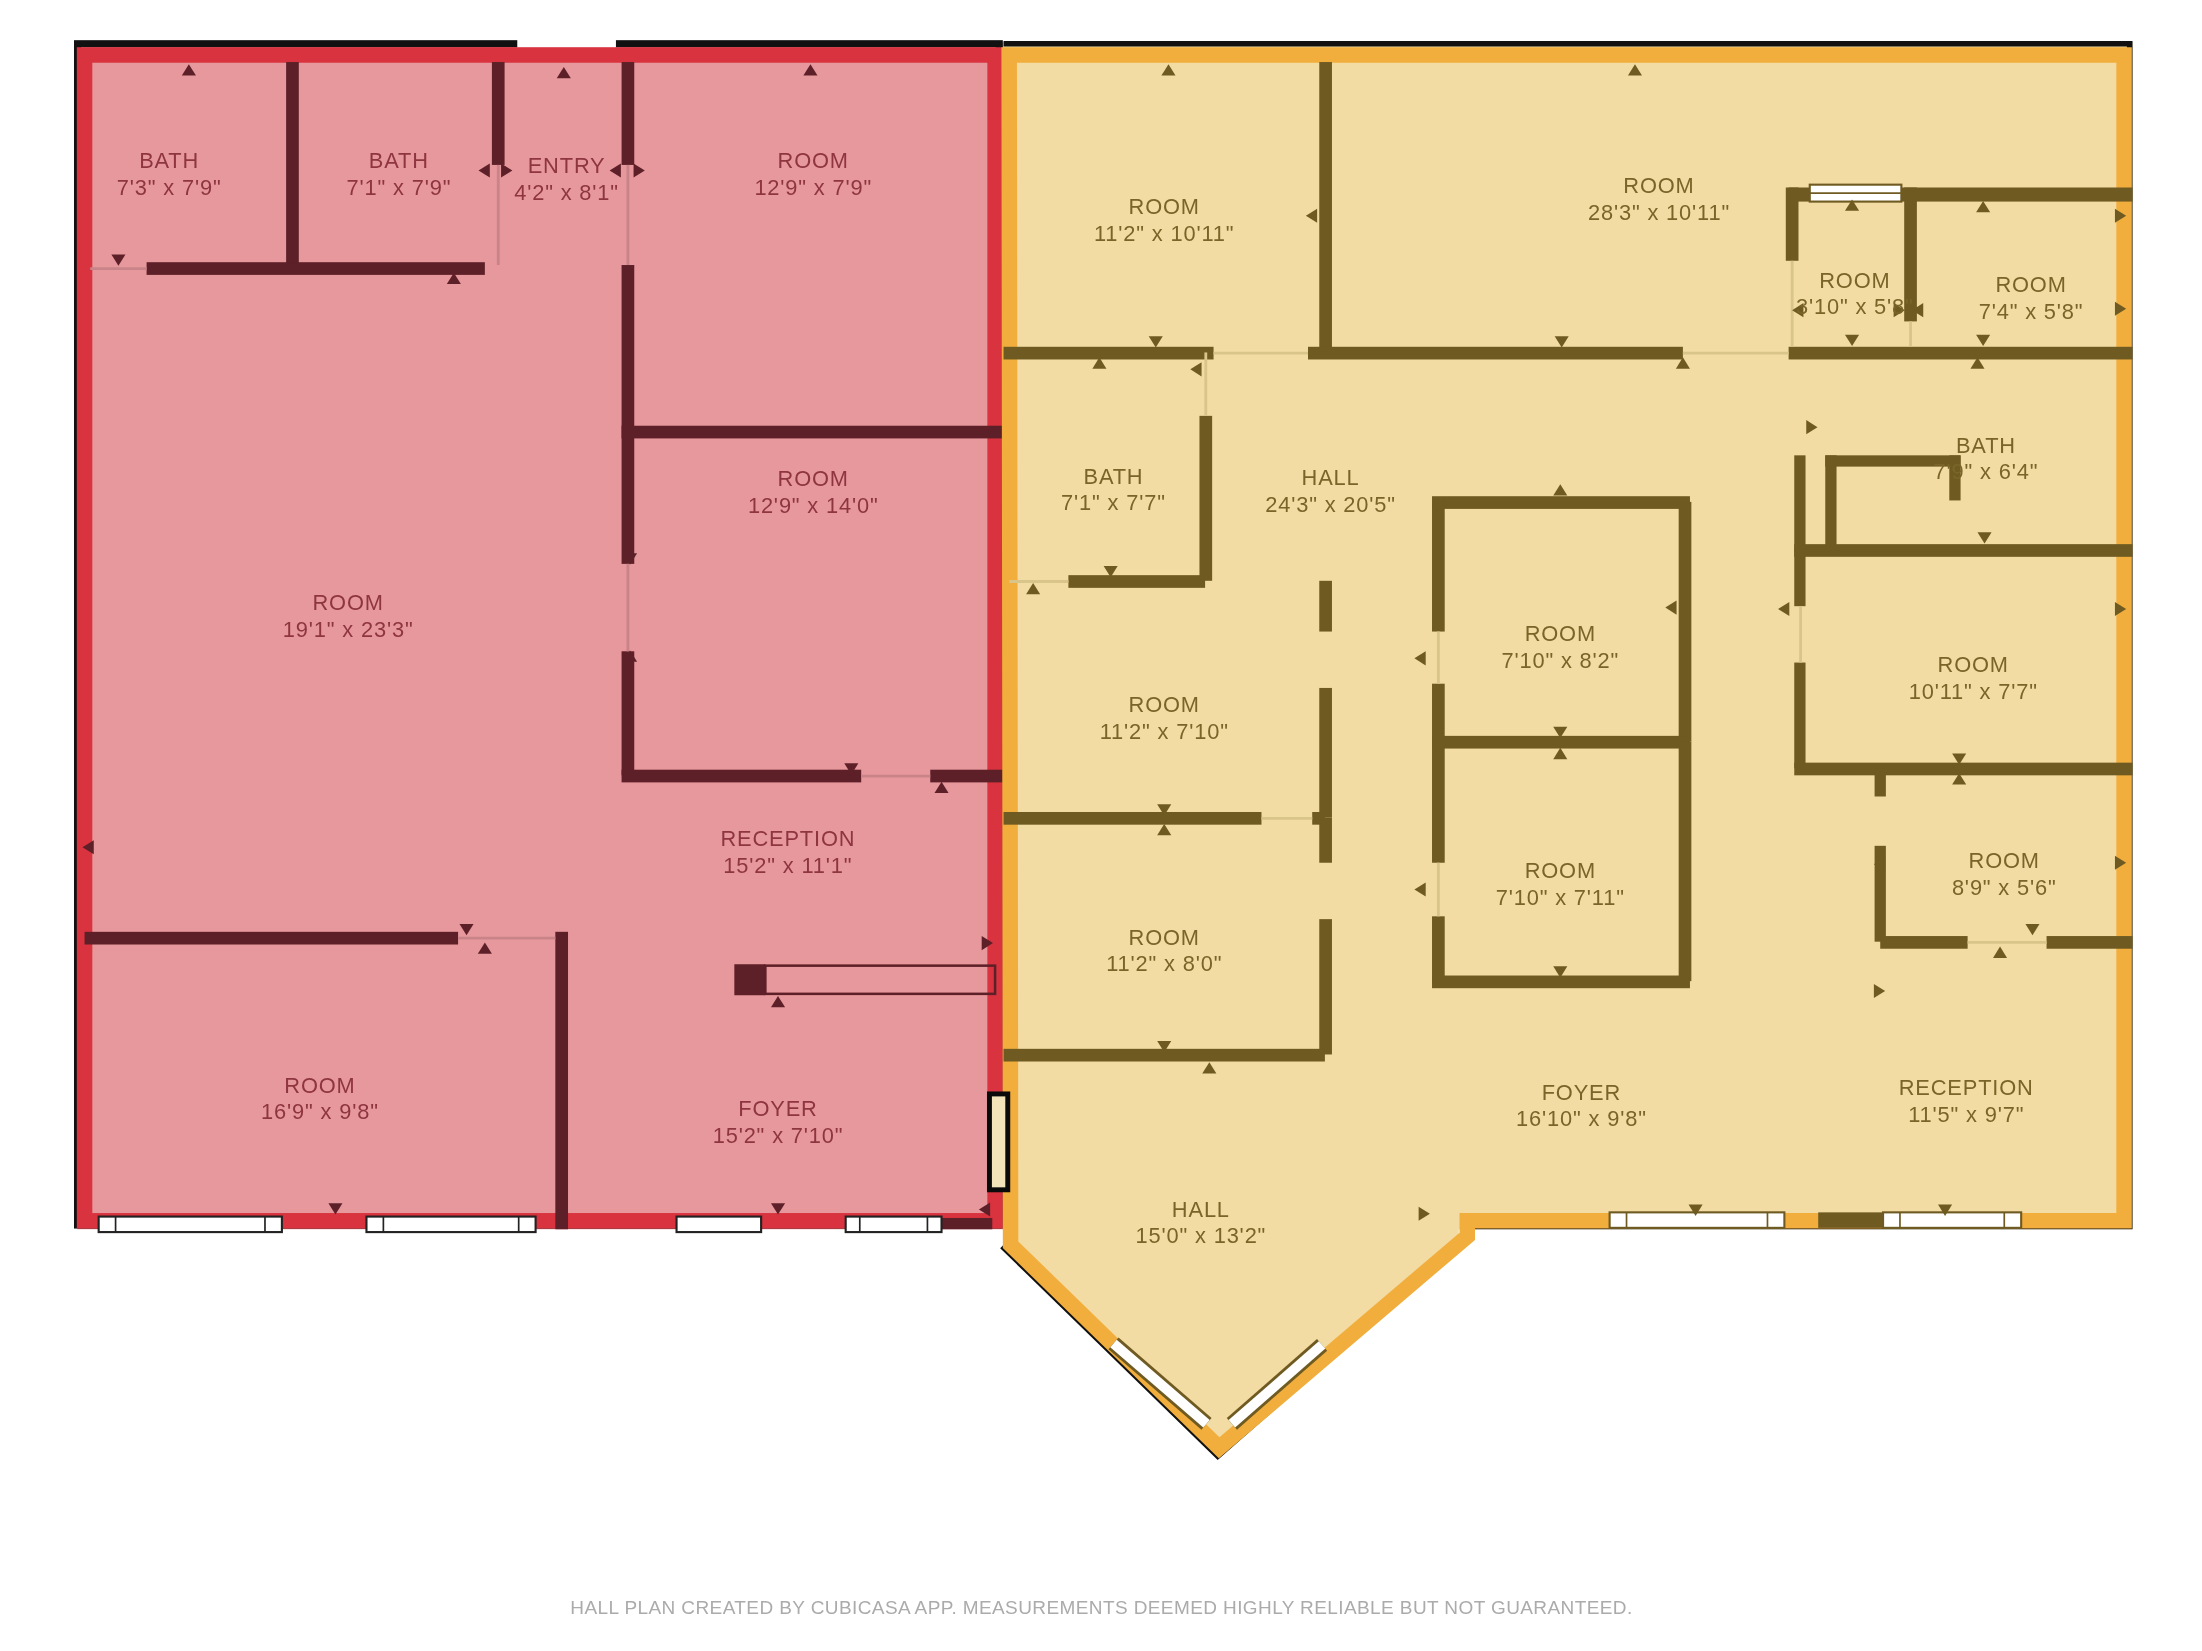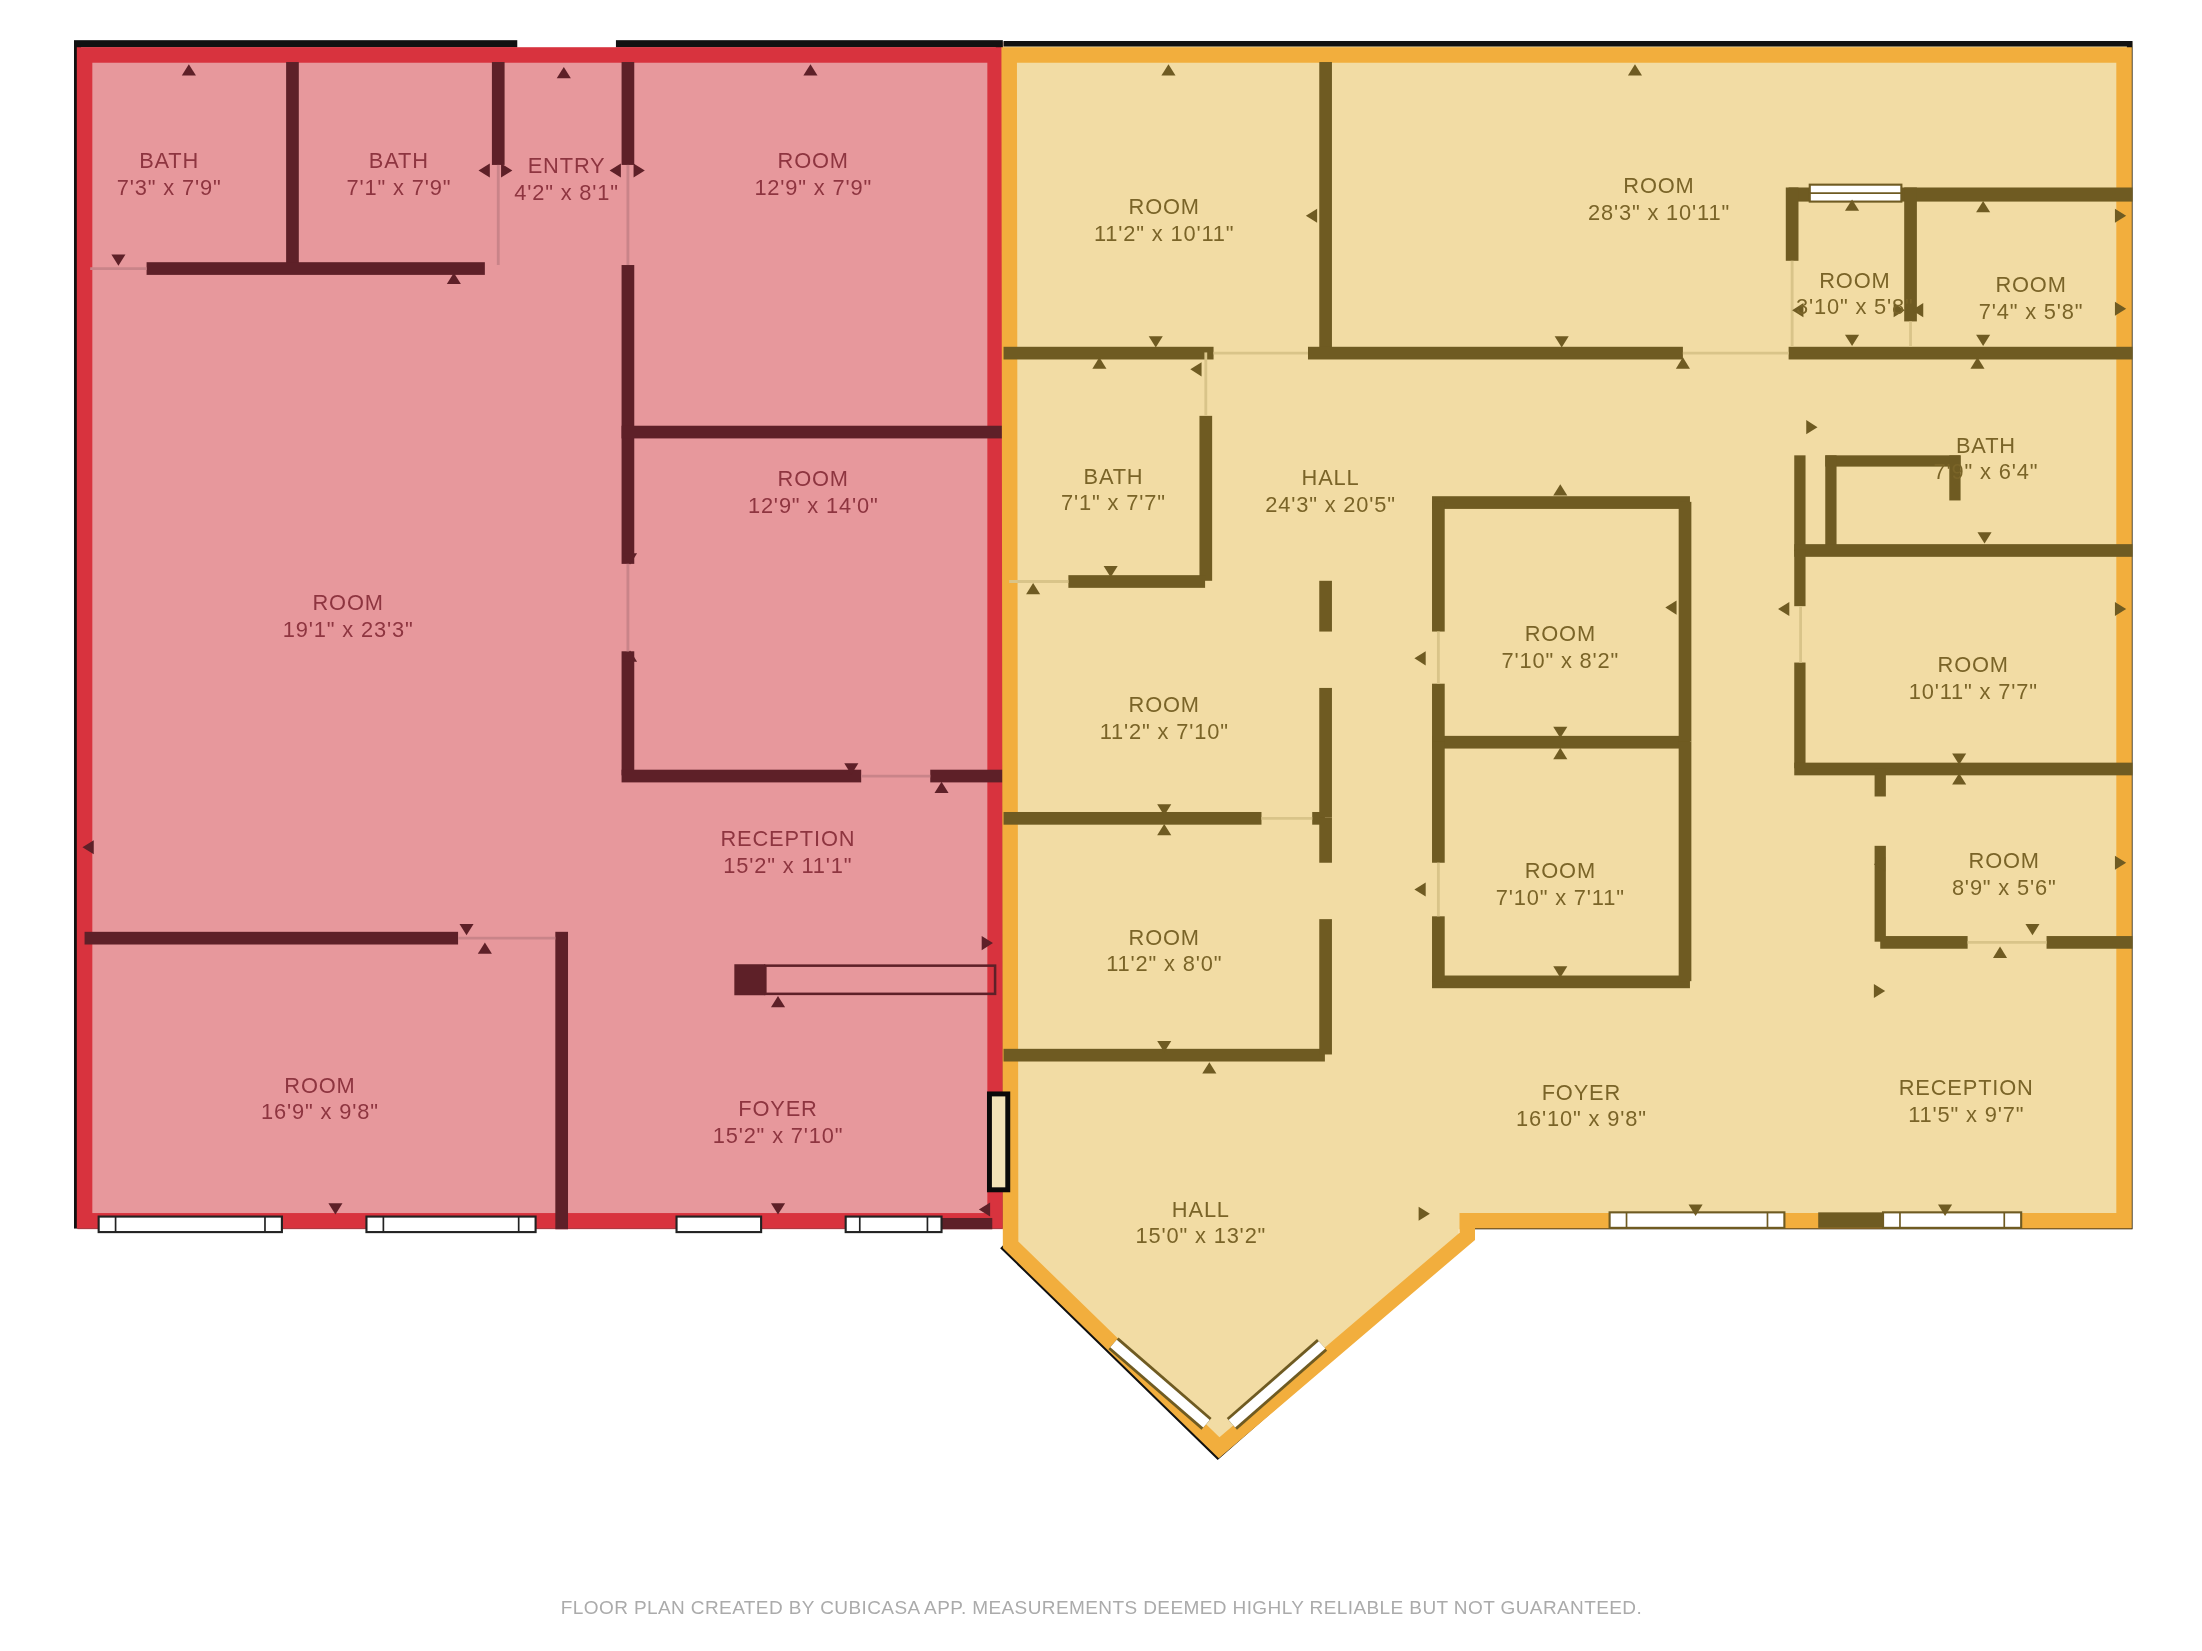--- a/index.html
+++ b/index.html
@@ -263,14 +263,14 @@
         <text x="1107" y="623" class="room-label" fill="#7A6428"><tspan x="1107">ROOM</tspan><tspan x="1107" dy="19">7'10" x 7'11"</tspan></text>
         <text x="1422" y="616" class="room-label" fill="#7A6428"><tspan x="1422">ROOM</tspan><tspan x="1422" dy="19">8'9" x 5'6"</tspan></text>
         <text x="826" y="670" class="room-label" fill="#7A6428"><tspan x="826">ROOM</tspan><tspan x="826" dy="19">11'2" x 8'0"</tspan></text>
         <text x="1122" y="780" class="room-label" fill="#7A6428"><tspan x="1122">FOYER</tspan><tspan x="1122" dy="19">16'10" x 9'8"</tspan></text>
         <text x="1395" y="777" class="room-label" fill="#7A6428"><tspan x="1395">RECEPTION</tspan><tspan x="1395" dy="19">11'5" x 9'7"</tspan></text>
         <text x="852" y="863" class="room-label" fill="#7A6428"><tspan x="852">HALL</tspan><tspan x="852" dy="19">15'0" x 13'2"</tspan></text>
       </g>
 </svg>
 </div>
 
-<div id="footer">FLOOR PLAN CREATED BY CUBICASA APP. MEASUREMENTS DEEMED HIGHLY RELIABLE BUT NOT GUARANTEED.</div>
+<div id="footer">HALL PLAN CREATED BY CUBICASA APP. MEASUREMENTS DEEMED HIGHLY RELIABLE BUT NOT GUARANTEED.</div>
 
 
 </body></html>

